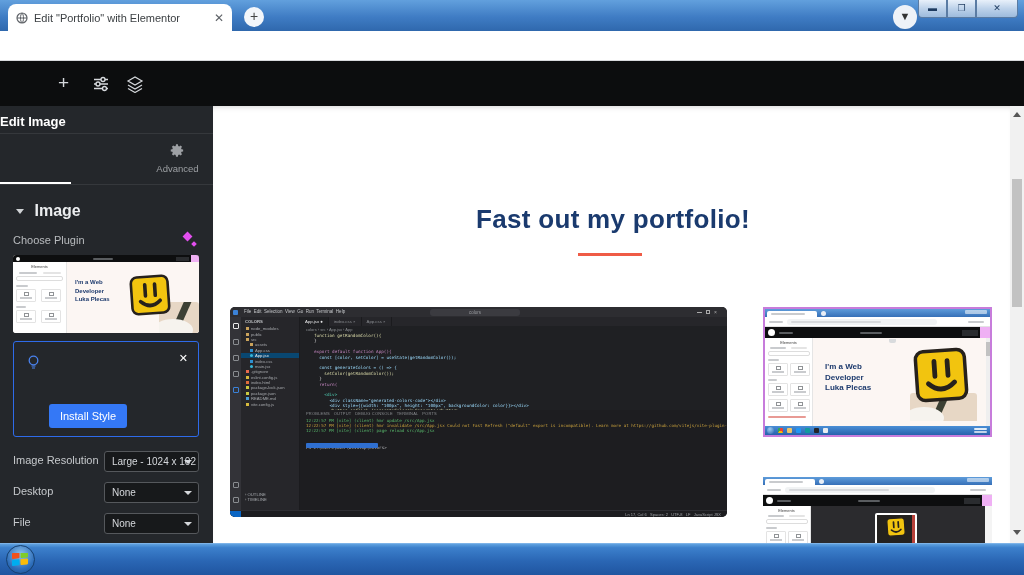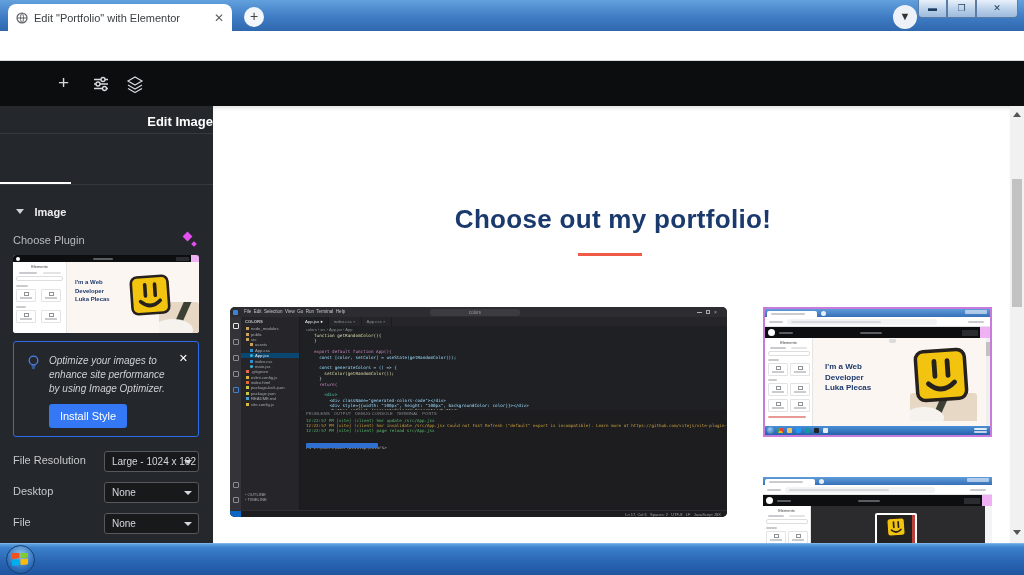--- a/index.html
+++ b/index.html
@@ -30,28 +30,28 @@
   .vdiv{top:61px;width:1px;height:45px;background:#26282b}
   .pageswitch{left:380px;top:61px;height:45px;display:flex;align-items:center;gap:8px}
   .pagename{color:#e4e6e8;font-size:13px;font-weight:bold}
   .devunder{left:510px;top:101px;width:42px;height:2px;background:#fff}
   .publish{left:912px;top:61px;width:80px;height:45px;background:#1d1f21;color:#696d70;font-size:13px;font-weight:bold;text-align:center;line-height:45px}
   .pubdrop{left:992px;top:61px;width:32px;height:45px;background:#efb0f4;text-align:center}
   .pinkdot{left:789px;top:71px;width:6px;height:6px;border-radius:50%;background:#ec4af1}
 
   
   .panel{left:0;top:106px;width:213px;height:437px;background:#24272b;overflow:hidden}
-  .ptitle{left:0;top:8px;width:213px;text-align:right;color:#fff;font-size:13px;font-weight:bold}
+  .ptitle{left:0;top:8px;width:213px;text-align:left;color:#fff;font-size:13px;font-weight:bold}
   .pdiv{left:0;width:213px;height:1px;background:#35383c}
   .ptab{top:28px;width:71px;height:50px;text-align:center;color:#9da0a4;font-size:9.5px}
   .ptab .lbl{margin-top:5px}
   .ptab.active{color:#fff}
   .ptabunder{left:0;top:76px;width:71px;height:2px;background:#fff}
   .caret{display:inline-block;width:0;height:0;border-left:4px solid transparent;border-right:4px solid transparent;border-top:5px solid #d0d3d6;vertical-align:middle}
-  .sectitle{color:#eceef0;font-size:11px;font-weight:bold}
+  .sectitle{color:#eceef0;font-size:16px;font-weight:bold}
   .chooselbl{color:#b9bcbf;font-size:11px}
   .diamond{width:7px;height:7px;background:#e34ff0;transform:rotate(45deg)}
   .thumb{left:13px;top:149px;width:186px;height:78px;border-radius:3px;background:#fff;overflow:hidden}
   .notice{left:13px;top:235px;width:186px;height:96px;border:1px solid #2e6bea;border-radius:3px}
   .noticetxt{left:35px;top:12px;width:122px;font-style:italic;font-size:10px;line-height:14px;color:#ced1d5}
   .noticex{right:10px;top:10px;color:#fff;font-size:11px}
   .installbtn{left:35px;top:62px;width:78px;height:24px;background:#3478f6;border-radius:3px;color:#fff;font-size:11px;text-align:center;line-height:24px}
   .frow{left:0;width:213px;height:21px}
   .flabel{left:13px;top:3px;font-size:11px;color:#c6c9cc}
   .fselect{left:104px;top:0;width:95px;height:21px;background:#17191b;border:1px solid #55585c;border-radius:3px;color:#d5d8dc;font-size:10px;line-height:19px;padding-left:7px;white-space:nowrap;overflow:hidden}
@@ -313,20 +313,28 @@
         <svg width="11" height="8" viewBox="0 0 11 8" style="margin:19px auto 0">
           <path d="M1 1.5 5.5 6 10 1.5" stroke="#17191b" stroke-width="1.8" fill="none"></path>
         </svg>
       </div>
   </div>
 
   <div class="ab panel">
     <div class="ab ptitle">Edit Image</div>
     <div class="ab pdiv" style="top:27px"></div>
 
+    <div class="ab ptab" style="left:142px">
+      <div style="margin-top:9px;display:flex;justify-content:center">
+          <svg width="15" height="15" viewBox="0 0 24 24">
+            <path fill="#9da0a4" d="M12 8.2A3.8 3.8 0 1 0 12 15.8 3.8 3.8 0 0 0 12 8.2zM21 13.5v-3l-2.6-.5a7 7 0 0 0-.7-1.7l1.5-2.2-2.2-2.2-2.2 1.5a7 7 0 0 0-1.7-.7L12.6 2h-3l-.5 2.6a7 7 0 0 0-1.7.7L5.2 3.8 3 6l1.5 2.2a7 7 0 0 0-.7 1.7L1.2 10.4v3l2.6.5a7 7 0 0 0 .7 1.7L3 17.8 5.2 20l2.2-1.5a7 7 0 0 0 1.7.7l.5 2.6h3l.5-2.6a7 7 0 0 0 1.7-.7l2.2 1.5 2.2-2.2-1.5-2.2a7 7 0 0 0 .7-1.7z"></path>
+          </svg>
+        </div>
+      <div class="lbl">Advanced</div>
+    </div>
     <div class="ab ptabunder"></div>
     <div class="ab pdiv" style="top:78px"></div>
 
     <div class="ab" style="left:16px;top:96px">
       <span class="caret"></span>
       <span class="sectitle" style="margin-left:6px">Image</span>
     </div>
 
     <div class="ab chooselbl" style="left:13px;top:128px">Choose Plugin</div>
     <div class="ab" style="left:184px;top:127px">
@@ -381,43 +389,42 @@
       </div>
     </div>
 
     <div class="ab notice">
       <div class="ab" style="left:13px;top:13px">
           <svg width="13" height="15" viewBox="0 0 13 15">
             <circle cx="6.5" cy="5.5" r="4.3" stroke="#4a83f0" stroke-width="1.3" fill="none"></circle>
             <path d="M4.5 11h4M5 13h3" stroke="#4a83f0" stroke-width="1.2"></path>
           </svg>
         </div>
-      <div class="ab noticetxt">Optimize your images to enhance site performance by using Image Optimizer.</div>
       <div class="ab noticex">✕</div>
       <div class="ab installbtn">Install Style</div>
     </div>
 
     <div class="ab frow" style="top:345px">
-      <div class="ab flabel">File Resolution</div>
+      <div class="ab flabel">Image Resolution</div>
       <div class="ab fselect"><span>Large - 1024 x 102</span><span class="scaret"></span></div>
     </div>
     <div class="ab frow" style="top:376px">
       <div class="ab flabel">Desktop</div>
       <div class="ab fselect"><span>None</span><span class="scaret"></span></div>
     </div>
     <div class="ab frow" style="top:407px">
       <div class="ab flabel">File</div>
       <div class="ab fselect"><span>None</span><span class="scaret"></span></div>
     </div>
   </div>
 
   <div class="ab handle">‹</div>
 
   <div class="ab canvas">
-    <div class="ab heading">Choose out my portfolio!</div>
+    <div class="ab heading">Fast out my portfolio!</div>
     <div class="ab hdivider"></div>
 
     <div class="ab vsc">
       <div class="ab vsc-title">
         <div class="ab" style="left:3px;top:2.5px;width:5px;height:5px;background:#3b82d8;border-radius:1px"></div>
         <div class="ab vsc-menu">File  Edit  Selection  View  Go  Run  Terminal  Help</div>
         <div class="ab vsc-pill">colors</div>
         <div class="ab" style="right:4px;top:3px;width:26px;height:4px;display:flex;gap:4px">
           <div style="width:5px;height:1px;background:#aaa;margin-top:2px"></div>
             <div style="width:4px;height:4px;border:1px solid #aaa"></div>

